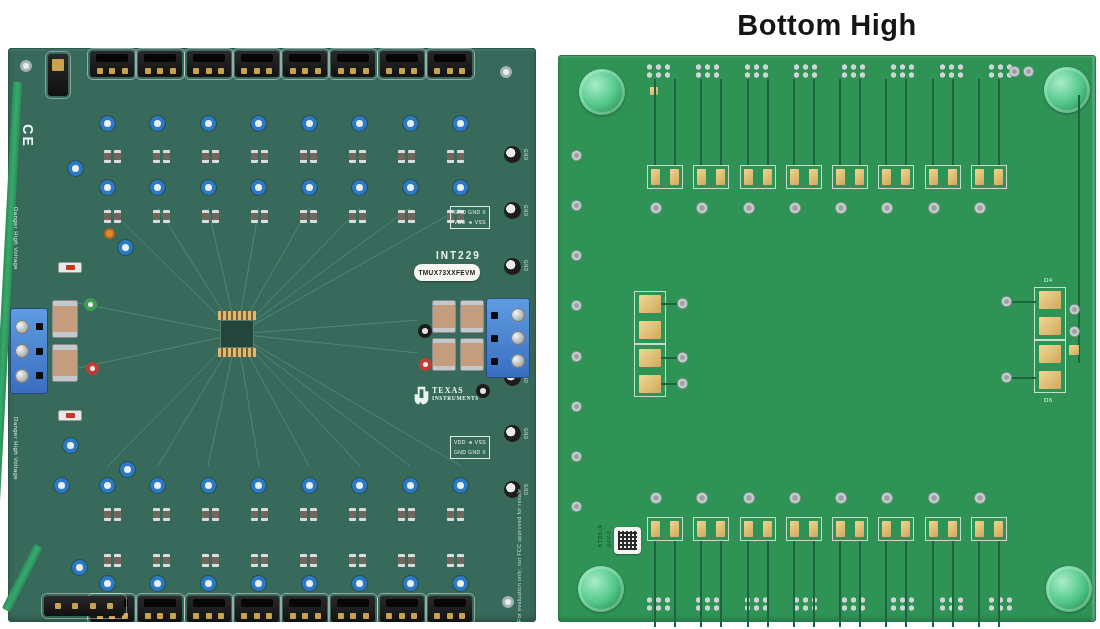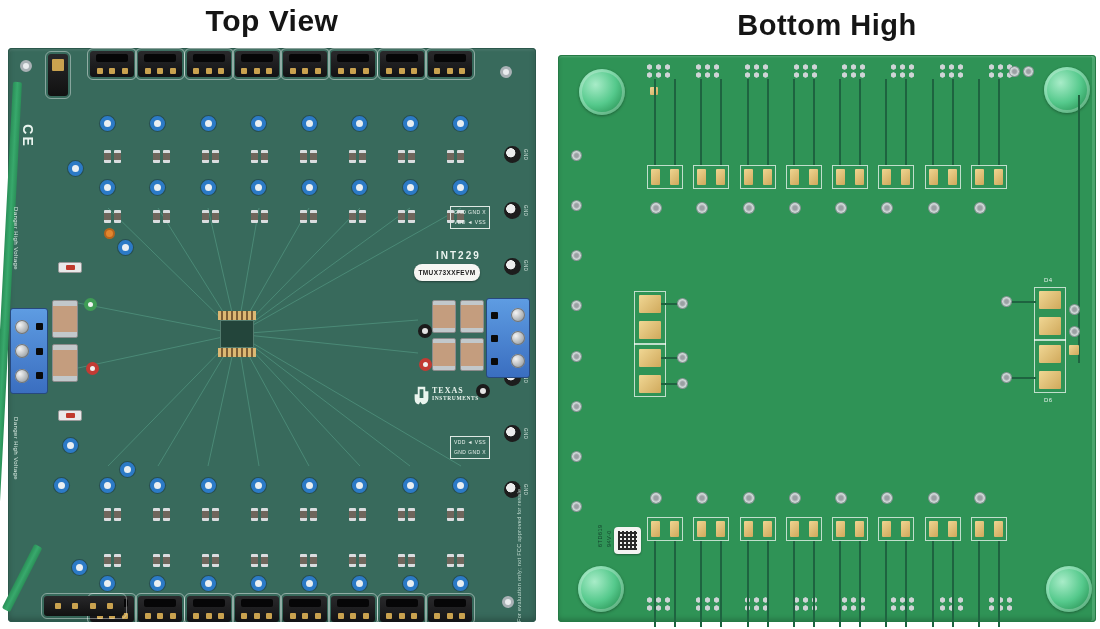--- a/index.html
+++ b/index.html
@@ -120,21 +120,20 @@
     background-image:repeating-linear-gradient(0deg,#2a2a2a 0 2px,rgba(0,0,0,0) 2px 4px),
       repeating-linear-gradient(90deg,#2a2a2a 0 2px,rgba(0,0,0,0) 2px 4px);}
   .silk-rot{writing-mode:vertical-rl;transform:rotate(180deg);font-size:5.5px;color:#14432e;
     letter-spacing:.5px;line-height:1.6;}
 </style>
 </head>
 <body>
 
 <div class="canvas">
 
-  <div class="title t-top">Top View</div>
   <div class="title t-bottom">Bottom High</div>
 
   <div class="board top-board">
 
     <svg class="traces" width="528" height="574" viewBox="0 0 528 574">
       <g stroke="#4e8f7b" stroke-width="1" opacity="0.85">
         <line x1="229" y1="286" x2="100" y2="160"></line>
           <line x1="229" y1="286" x2="150" y2="160"></line>
         <line x1="229" y1="286" x2="200" y2="160"></line>
           <line x1="229" y1="286" x2="251" y2="160"></line>

